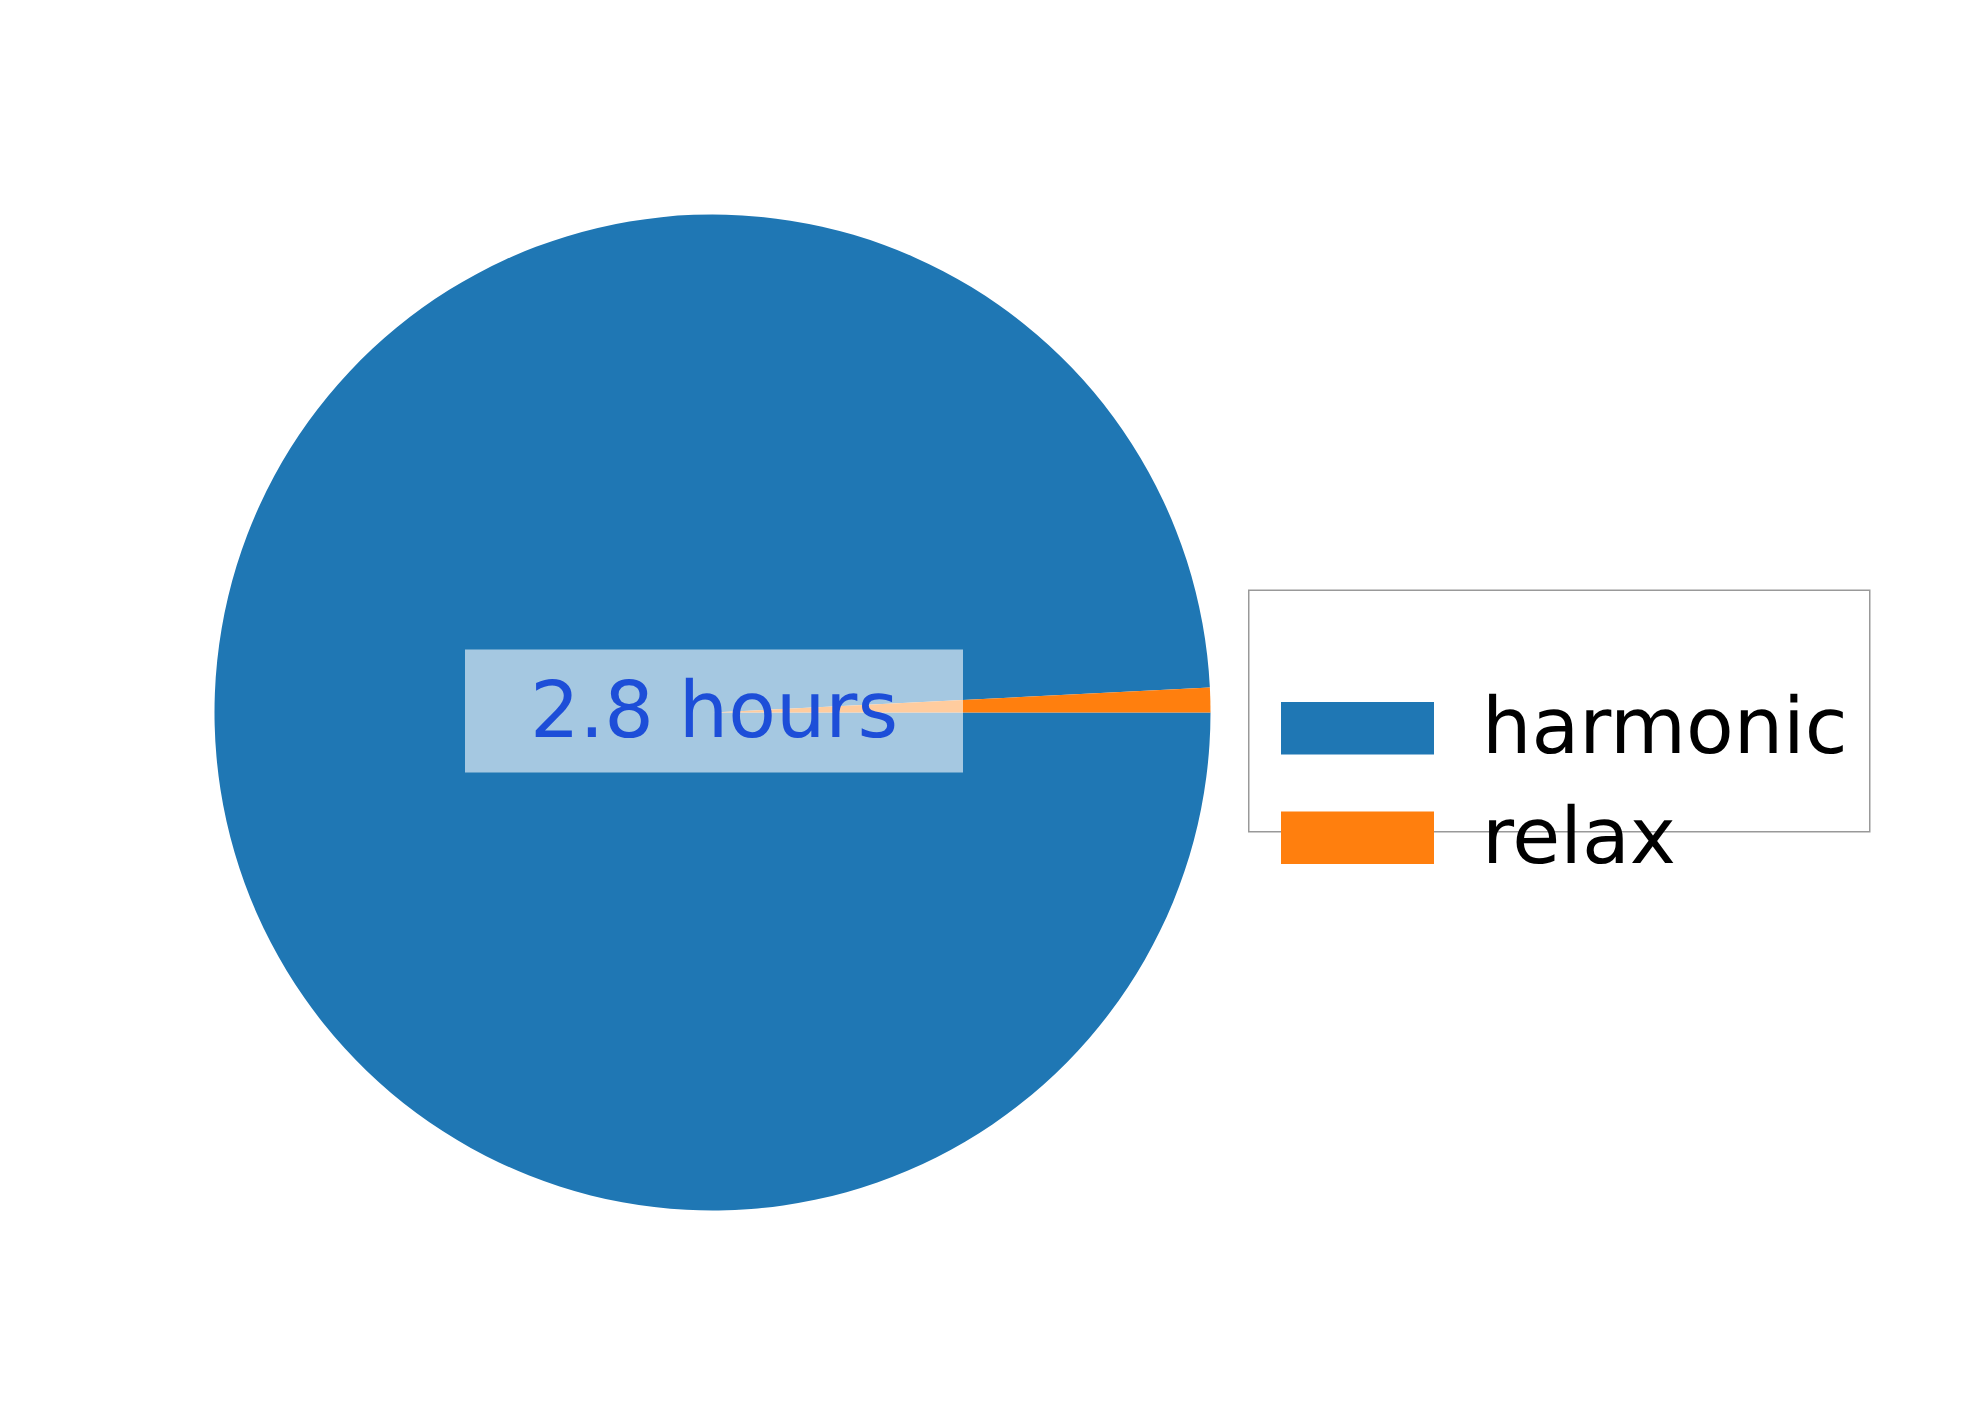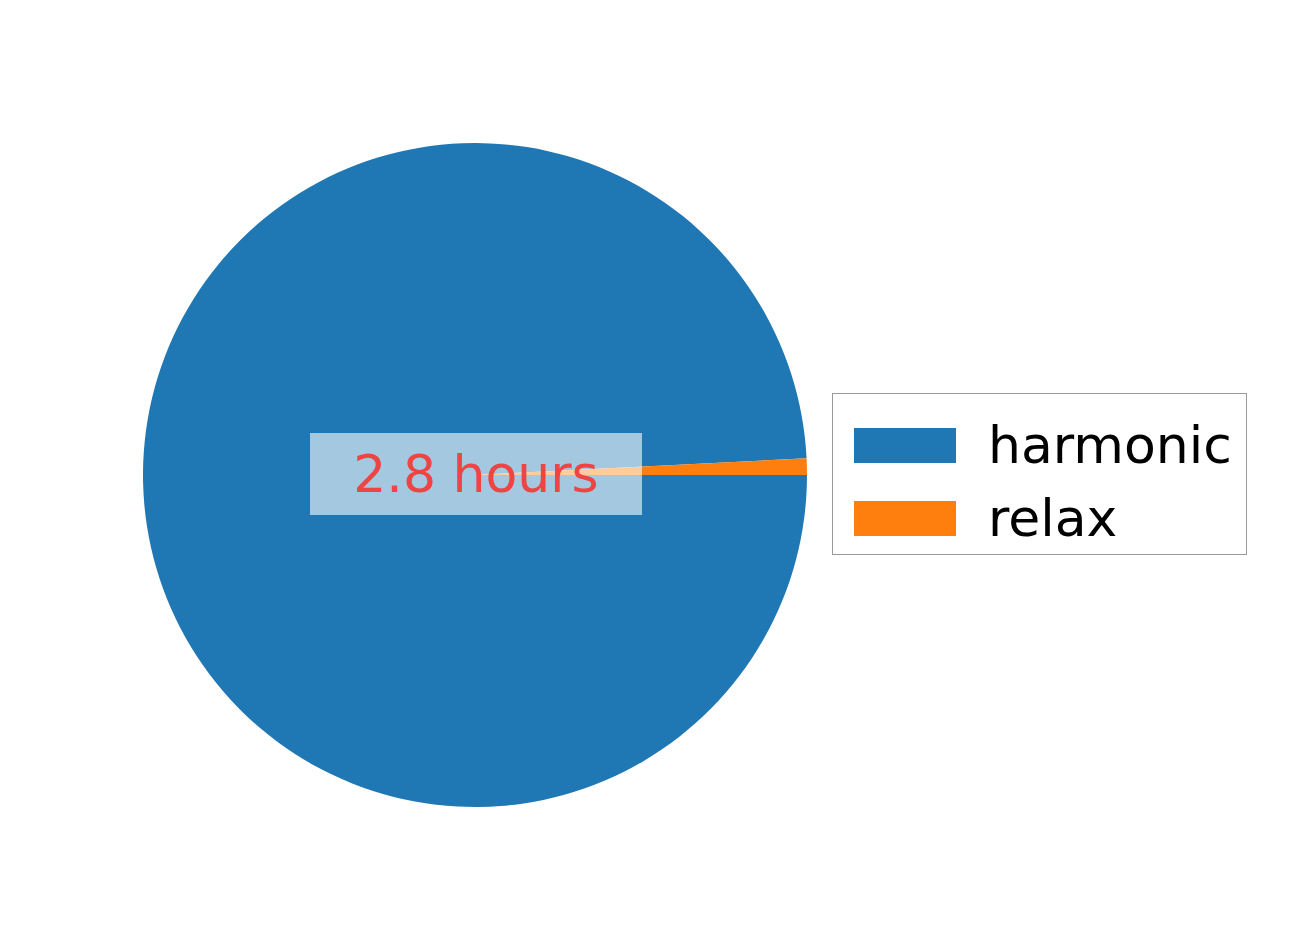--- a/index.html
+++ b/index.html
@@ -35,21 +35,21 @@
   .wedge-label {
     position: absolute;
     left: 310px;
     top: 433px;
     width: 332px;
     height: 82px;
     display: flex;
     align-items: center;
     justify-content: center;
     background: rgba(255, 255, 255, 0.60);
-    color: #ef4444;
+    color: #1d4ed8;
     font-size: 52px;
     line-height: 1;
     letter-spacing: 0px;
     white-space: nowrap;
     box-sizing: border-box;
   }
 
   #legend-box {
     position: absolute;
     left: 832px;
@@ -60,20 +60,21 @@
     border: 1.6px solid #999999;
     box-sizing: border-box;
   }
 
   .legend-entry {
     position: absolute;
     left: 21px;
     display: flex;
     flex-direction: row;
     align-items: center;
+    margin-top: 40px;
   }
   .legend-entry.e0 { top: 25px; }
   .legend-entry.e1 { top: 98px; justify-content: flex-end; }
 
   .legend-swatch {
     width: 102px;
     height: 35px;
     flex: none;
   }
 

